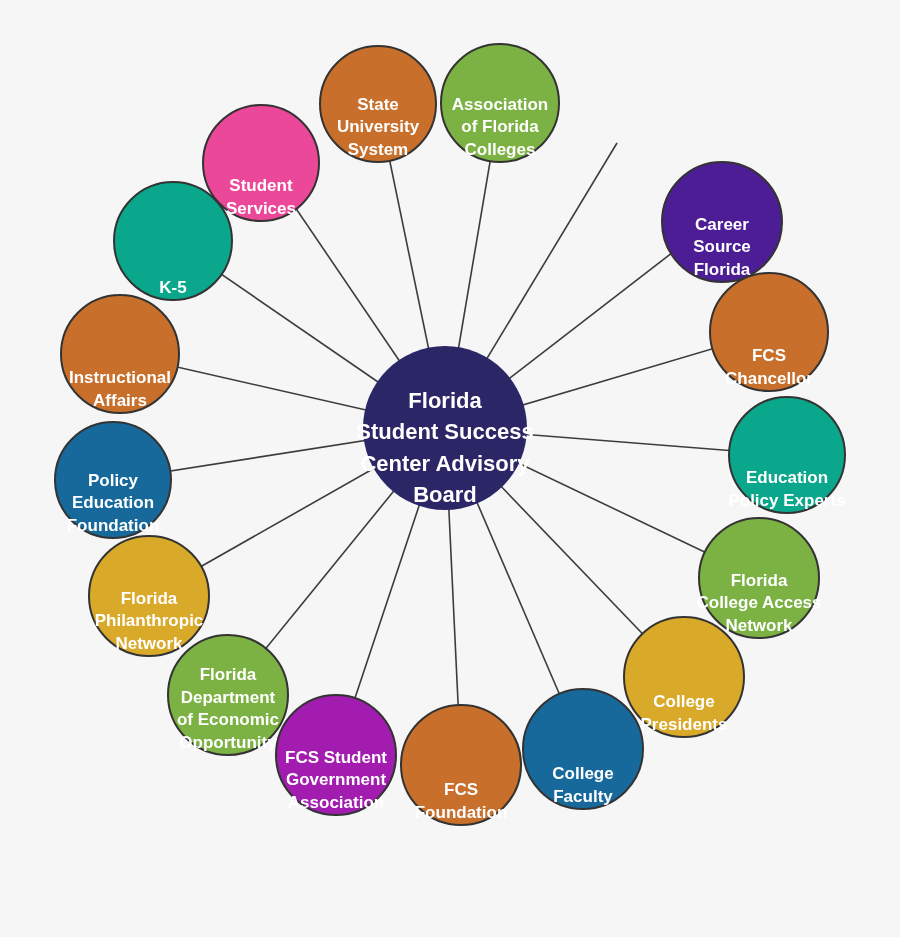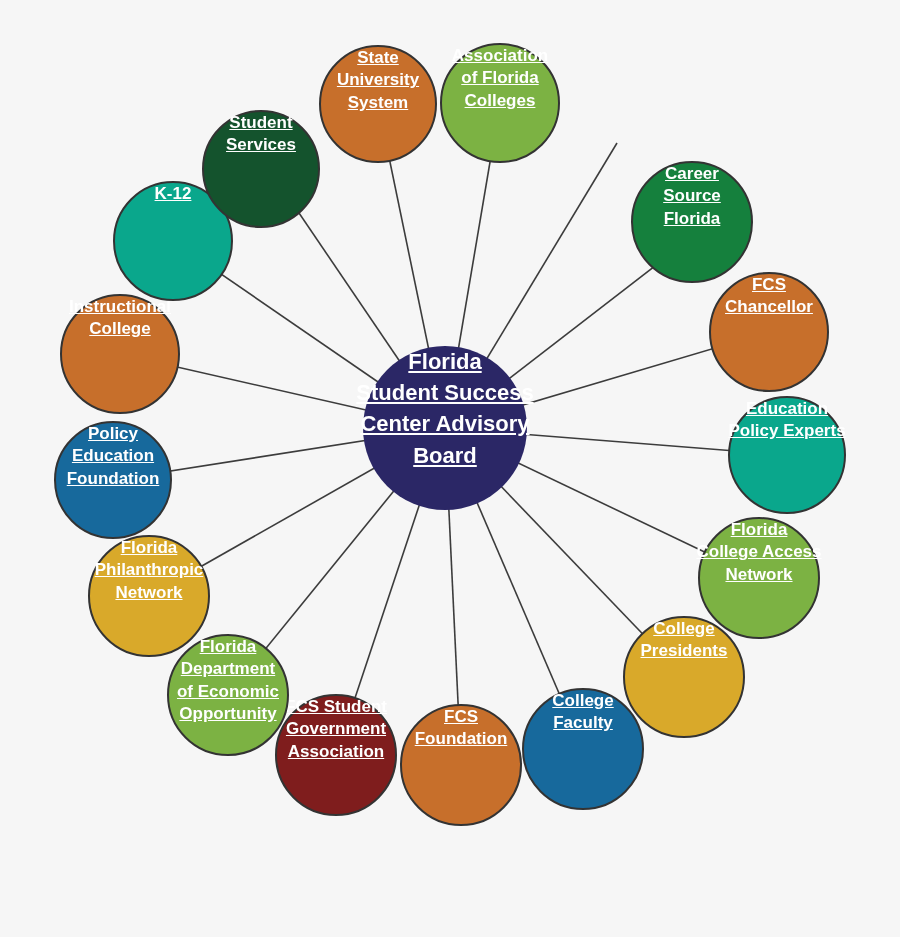--- a/index.html
+++ b/index.html
@@ -10,28 +10,27 @@
     font-family: "Liberation Sans", sans-serif;
   }
   .stage { position: relative; width: 900px; height: 937px; }
   .lines-svg { position: absolute; left: 0; top: 0; width: 900px; height: 937px; }
   .node {
     position: absolute;
     border-radius: 50%;
     border: 2px solid #333333;
     box-sizing: border-box;
     display: flex;
-    align-items: flex-start;
+    align-items: flex-end;
     justify-content: center;
     text-align: center;
     color: #ffffff;
     font-weight: 700;
     font-size: 17px;
     line-height: 1.32;
-    text-decoration: underline;
   }
   .node .label { white-space: pre; }
   .node.hub {
     border: none;
     font-size: 22px;
     line-height: 1.42;
   }
 </style>
 </head>
 <body style="background: rgb(246, 246, 246);">
@@ -67,21 +66,21 @@
   <div class="node" style="left: 319px; top: 45px; width: 118px; height: 118px; background: rgb(199, 111, 43); border-color: rgb(51, 51, 51); color: rgb(255, 255, 255);">
     <span class="label">State
 University
 System</span>
   </div>
   <div class="node" style="left: 440px; top: 43px; width: 120px; height: 120px; background: rgb(124, 178, 67); border-color: rgb(51, 51, 51); color: rgb(255, 255, 255);">
     <span class="label">Association
 of Florida
 Colleges</span>
   </div>
-  <div class="node" style="left: 631px; top: 161px; width: 122px; height: 122px; background: #15803d; border-color: rgb(51, 51, 51); color: rgb(255, 255, 255);">
+  <div class="node" style="left: 661px; top: 161px; width: 122px; height: 122px; background: #4c1d95; border-color: rgb(51, 51, 51); color: rgb(255, 255, 255);">
     <span class="label">Career
 Source
 Florida</span>
   </div>
   <div class="node" style="left: 709px; top: 272px; width: 120px; height: 120px; background: rgb(199, 111, 43); border-color: rgb(51, 51, 51); color: rgb(255, 255, 255);">
     <span class="label">FCS
 Chancellor</span>
   </div>
   <div class="node" style="left: 728px; top: 396px; width: 118px; height: 118px; background: rgb(10, 167, 140); border-color: rgb(51, 51, 51); color: rgb(255, 255, 255);">
     <span class="label">Education
@@ -97,21 +96,21 @@
 Presidents</span>
   </div>
   <div class="node" style="left: 522px; top: 688px; width: 122px; height: 122px; background: rgb(23, 105, 156); border-color: rgb(51, 51, 51); color: rgb(255, 255, 255);">
     <span class="label">College
 Faculty</span>
   </div>
   <div class="node" style="left: 400px; top: 704px; width: 122px; height: 122px; background: rgb(199, 111, 43); border-color: rgb(51, 51, 51); color: rgb(255, 255, 255);">
     <span class="label">FCS
 Foundation</span>
   </div>
-  <div class="node" style="left: 275px; top: 694px; width: 122px; height: 122px; background: #7f1d1d; border-color: rgb(51, 51, 51); color: rgb(255, 255, 255);">
+  <div class="node" style="left: 275px; top: 694px; width: 122px; height: 122px; background: #a21caf; border-color: rgb(51, 51, 51); color: rgb(255, 255, 255);">
     <span class="label">FCS Student
 Government
 Association</span>
   </div>
   <div class="node" style="left: 167px; top: 634px; width: 122px; height: 122px; background: rgb(124, 178, 67); border-color: rgb(51, 51, 51); color: rgb(255, 255, 255);">
     <span class="label">Florida
 Department
 of Economic
 Opportunity</span>
   </div>
@@ -120,22 +119,22 @@
 Philanthropic
 Network</span>
   </div>
   <div class="node" style="left: 54px; top: 421px; width: 118px; height: 118px; background: rgb(23, 105, 156); border-color: rgb(51, 51, 51); color: rgb(255, 255, 255);">
     <span class="label">Policy
 Education
 Foundation</span>
   </div>
   <div class="node" style="left: 60px; top: 294px; width: 120px; height: 120px; background: rgb(199, 111, 43); border-color: rgb(51, 51, 51); color: rgb(255, 255, 255);">
     <span class="label">Instructional
-College</span>
+Affairs</span>
   </div>
   <div class="node" style="left: 113px; top: 181px; width: 120px; height: 120px; background: rgb(10, 167, 140); border-color: rgb(51, 51, 51); color: rgb(255, 255, 255);">
-    <span class="label">K-12</span>
+    <span class="label">K-5</span>
   </div>
-  <div class="node" style="left: 202px; top: 110px; width: 118px; height: 118px; background: #14532d; border-color: rgb(51, 51, 51); color: rgb(255, 255, 255);">
+  <div class="node" style="left: 202px; top: 104px; width: 118px; height: 118px; background: #ec4899; border-color: rgb(51, 51, 51); color: rgb(255, 255, 255);">
     <span class="label">Student
 Services</span>
   </div>
 </div>
 
 </body></html>

